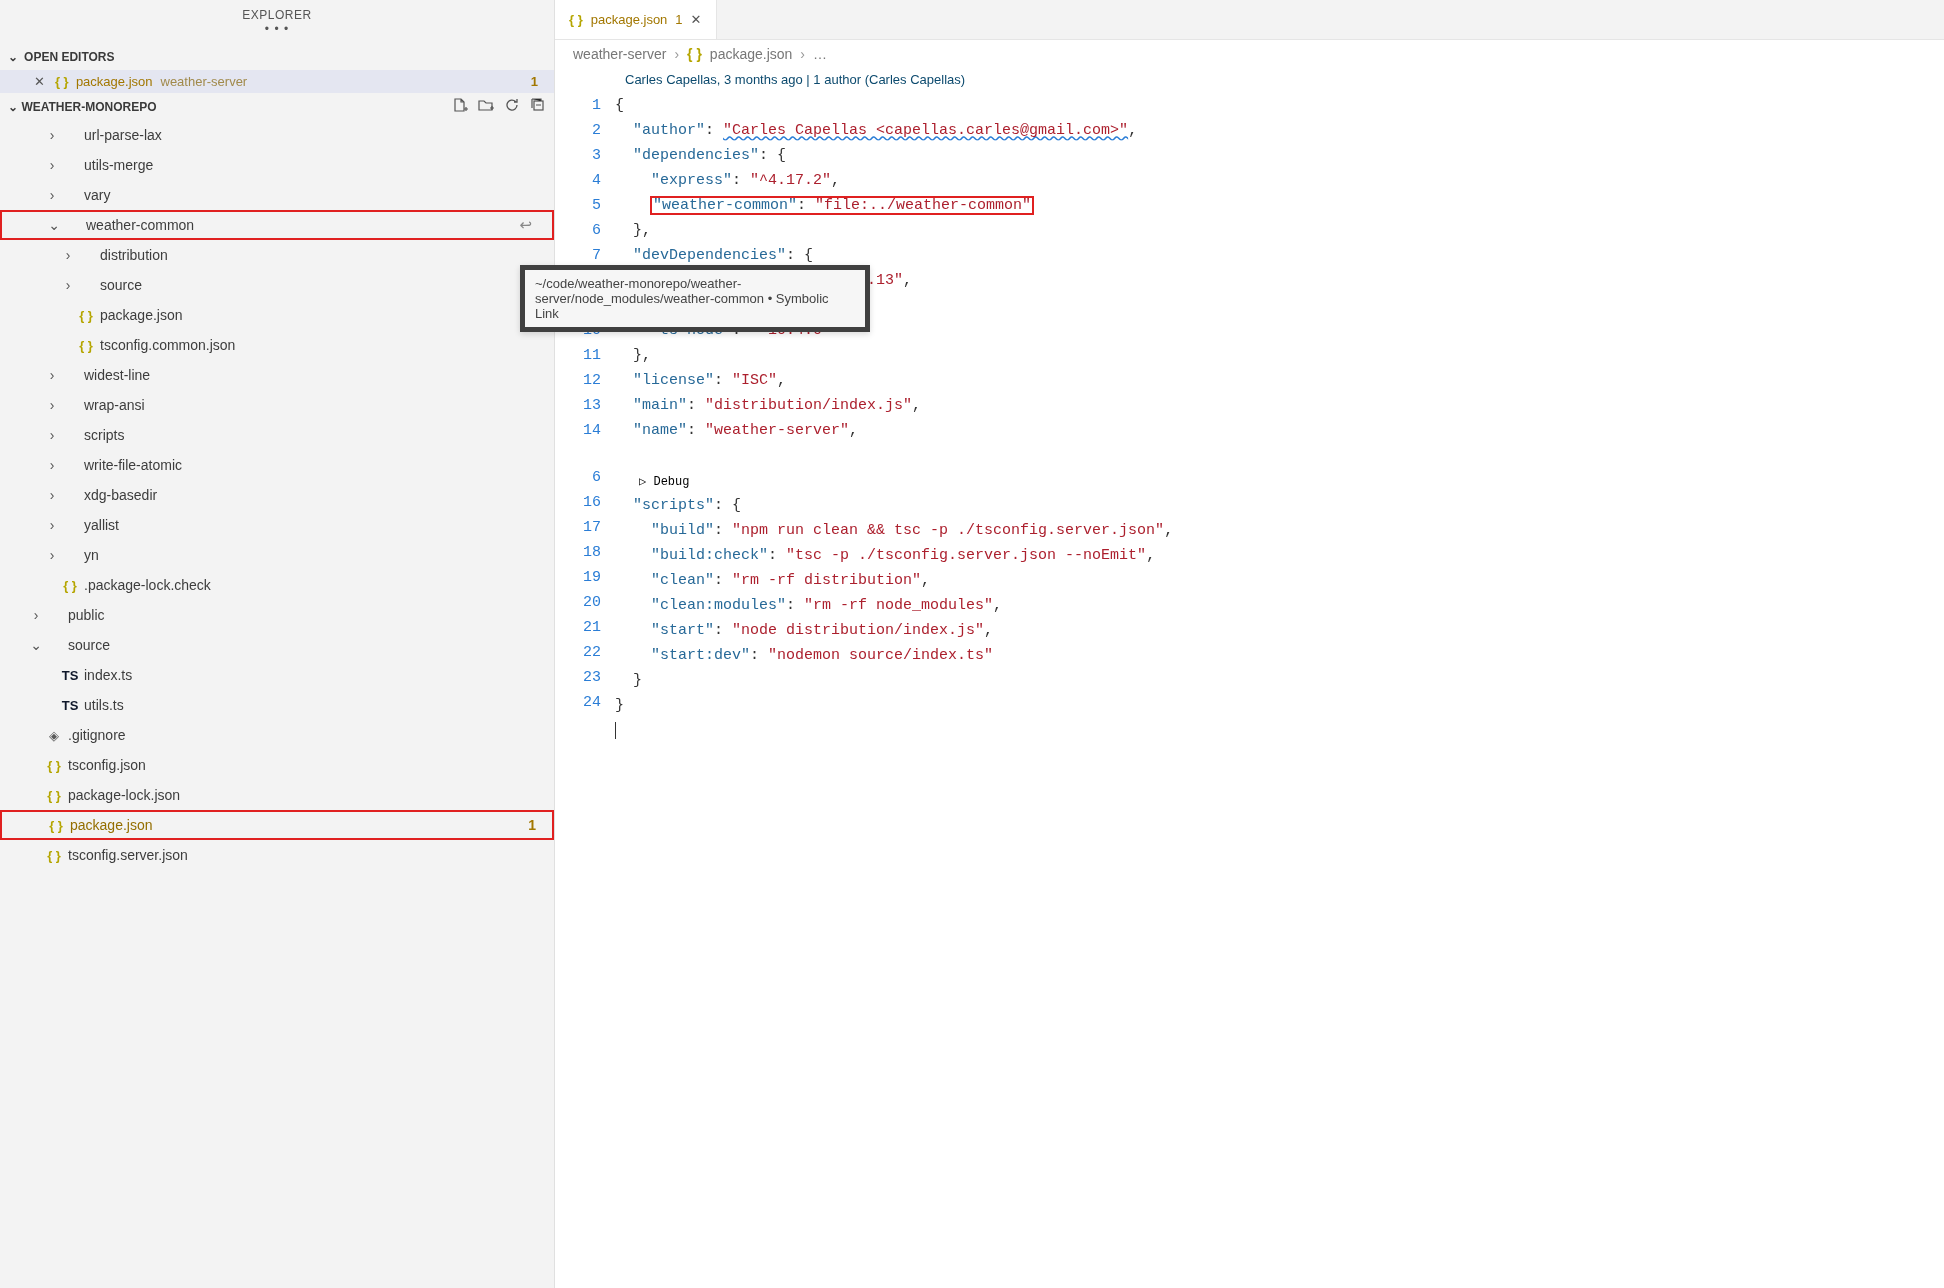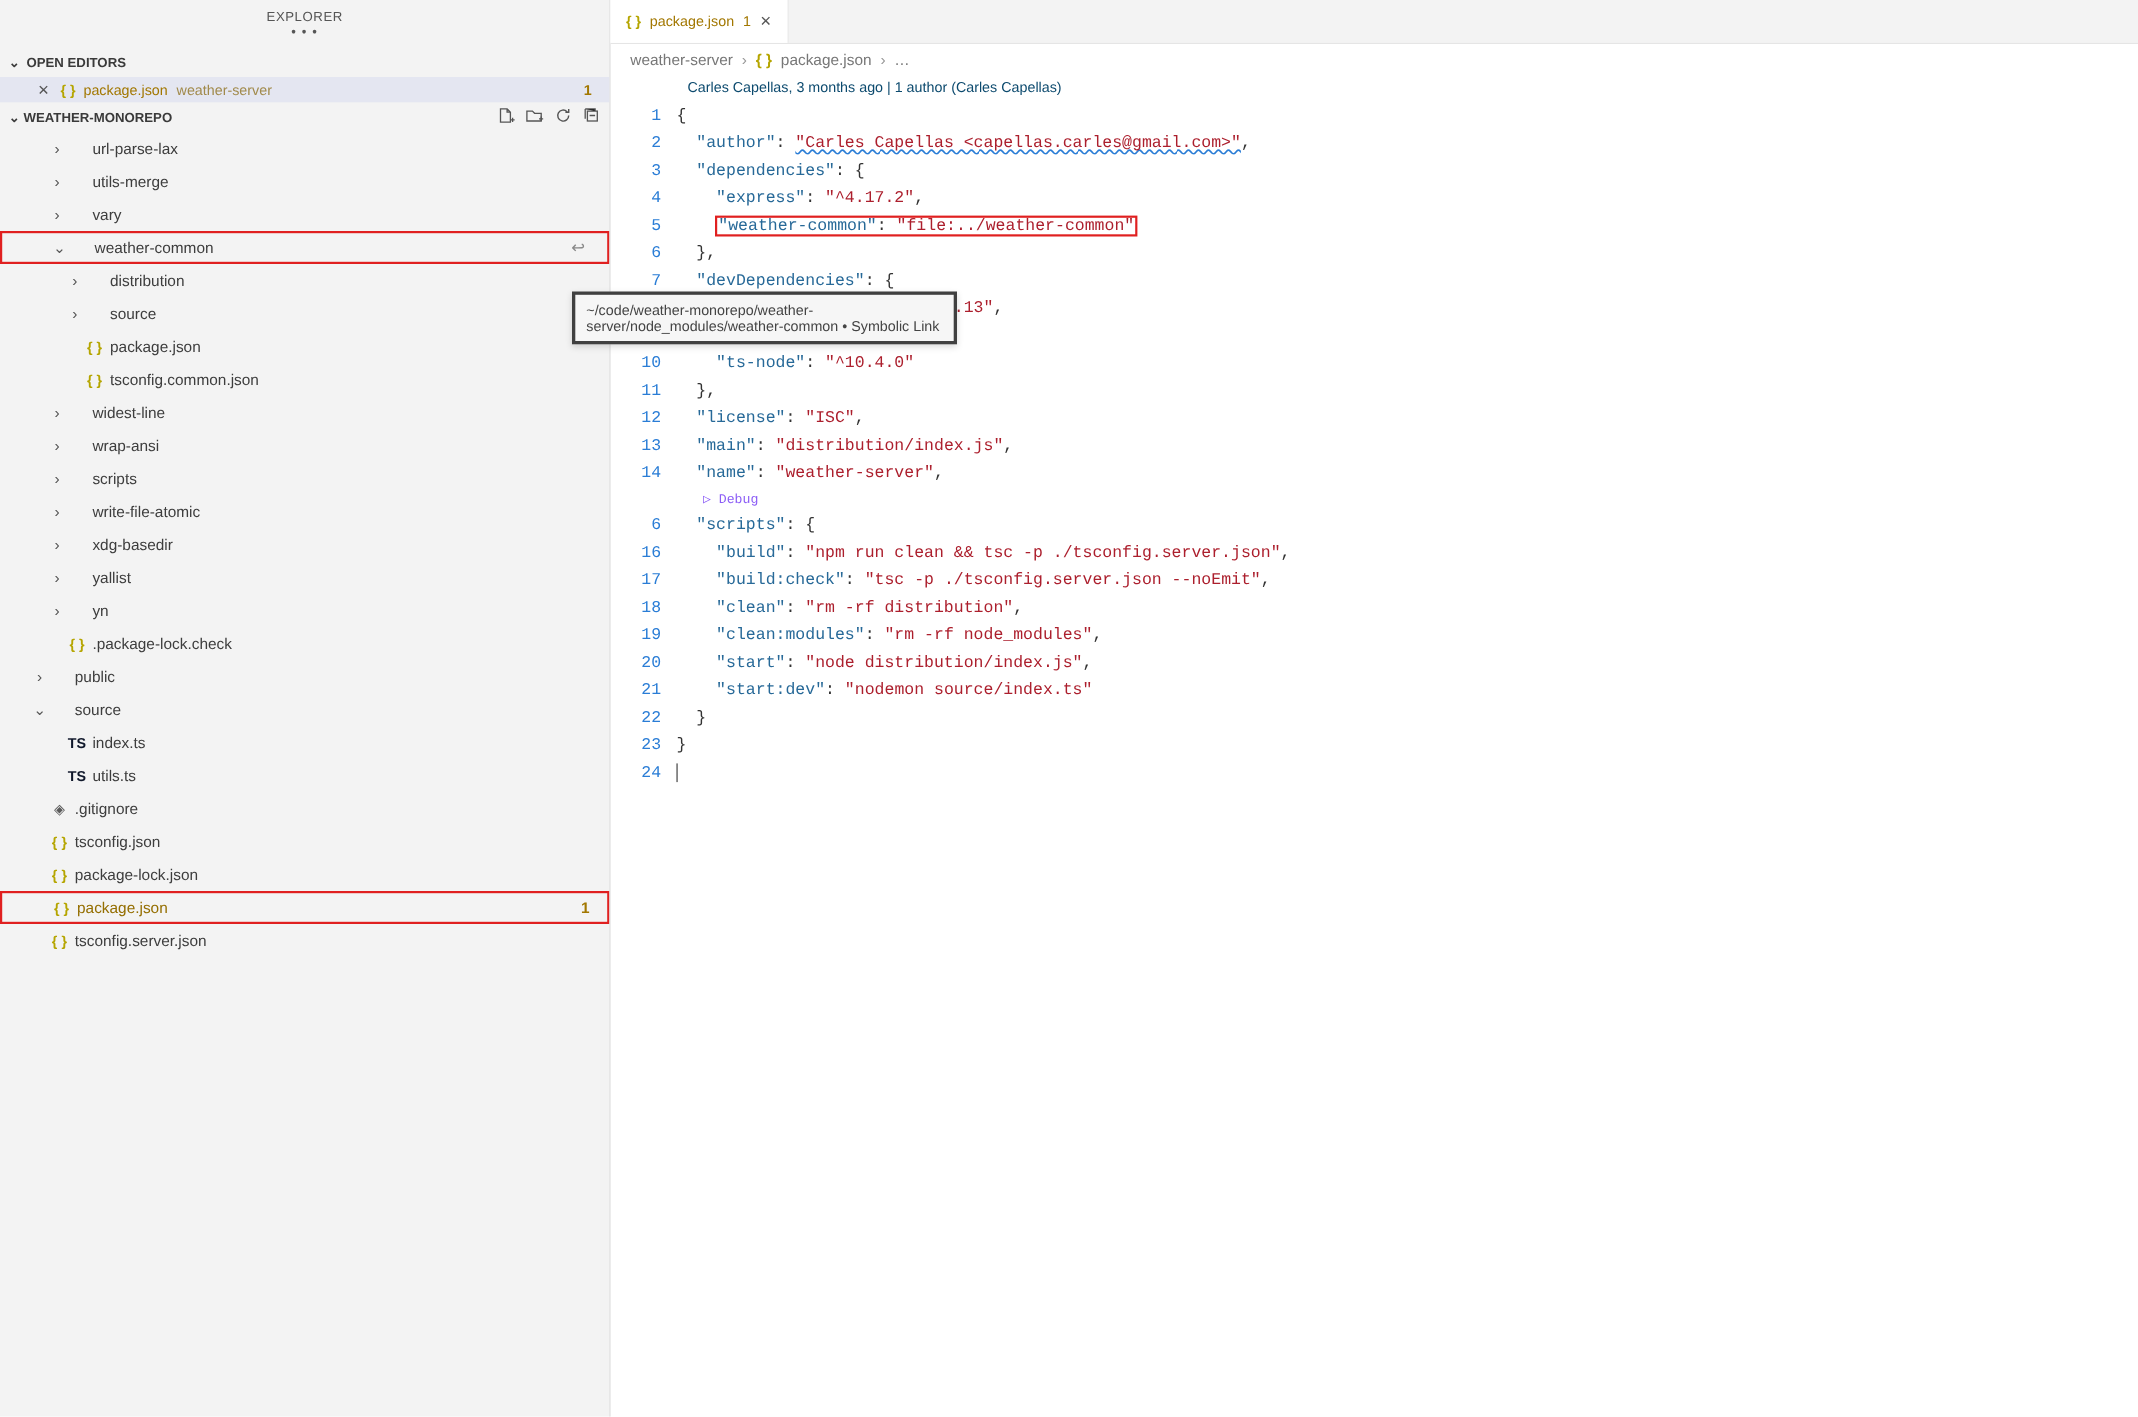--- a/index.html
+++ b/index.html
@@ -80,21 +80,21 @@
 .icon-ts { color:#0f172a; font-weight:700; font-size:11px; }
 .icon-git { color:#5a5a5a; }
 .highlight-red { border:2px solid #e02020; }
 .symlink-icon { position:absolute; right:20px; color:#888; font-size:15px;}
 .row-badge { position:absolute; right:16px; color:#a27700; font-weight:600; }
 .active-file .name { color:#946e00; }
 .tooltip {
   position:absolute;
   left: 520px; top: 265px;
   background:#f6f6f6;
-  border:3px solid #404040;
+  border:5px solid #404040;
   padding:6px 10px;
   font-size:13px;
   color:#444;
   max-width:350px;
   z-index:10;
   box-shadow: 0 2px 6px rgba(0,0,0,0.15);
 }
 
 .editor-area { flex:1; display:flex; flex-direction:column; }
 .tab-bar { display:flex; border-bottom: 1px solid #e5e5e5; background:#f3f3f3; height:40px; }
@@ -115,21 +115,21 @@
 .blame { color:#0c4a6e; padding: 4px 0px 6px 70px; font-size:13px;}
 .code-area { display:flex; font-family: Menlo, Monaco, "Courier New", monospace; font-size:15px; padding-bottom:20px; }
 .gutter { width: 60px; text-align:right; color:#2a7dd6; padding-right:14px; user-select:none; }
 .gutter div { height:25px; line-height:25px; }
 .code { flex:1; }
 .code-line { height:25px; line-height:25px; white-space:pre; }
 .tok-prop { color:#276998; }
 .tok-str { color:#ac1f2d; }
 .tok-brace { color:#333; }
 .squiggle { text-decoration: underline wavy #2a7dd6; text-decoration-skip-ink: none;}
-.inline-debug { color:#8b5cf6; font-size:12px; height:22px; line-height:22px; padding-left:24px;}
+.inline-debug { color:#000000; font-size:12px; height:22px; line-height:22px; padding-left:24px;margin-top:28px;}
 .boxed { outline:2px solid #e02020; outline-offset:-1px; padding:0 2px;}
 </style>
 </head>
 <body>
 
 <div class="sidebar">
   <div class="explorer-header">
     <span>EXPLORER</span>
     <span class="ellipsis-icon">• • •</span>
   </div>

